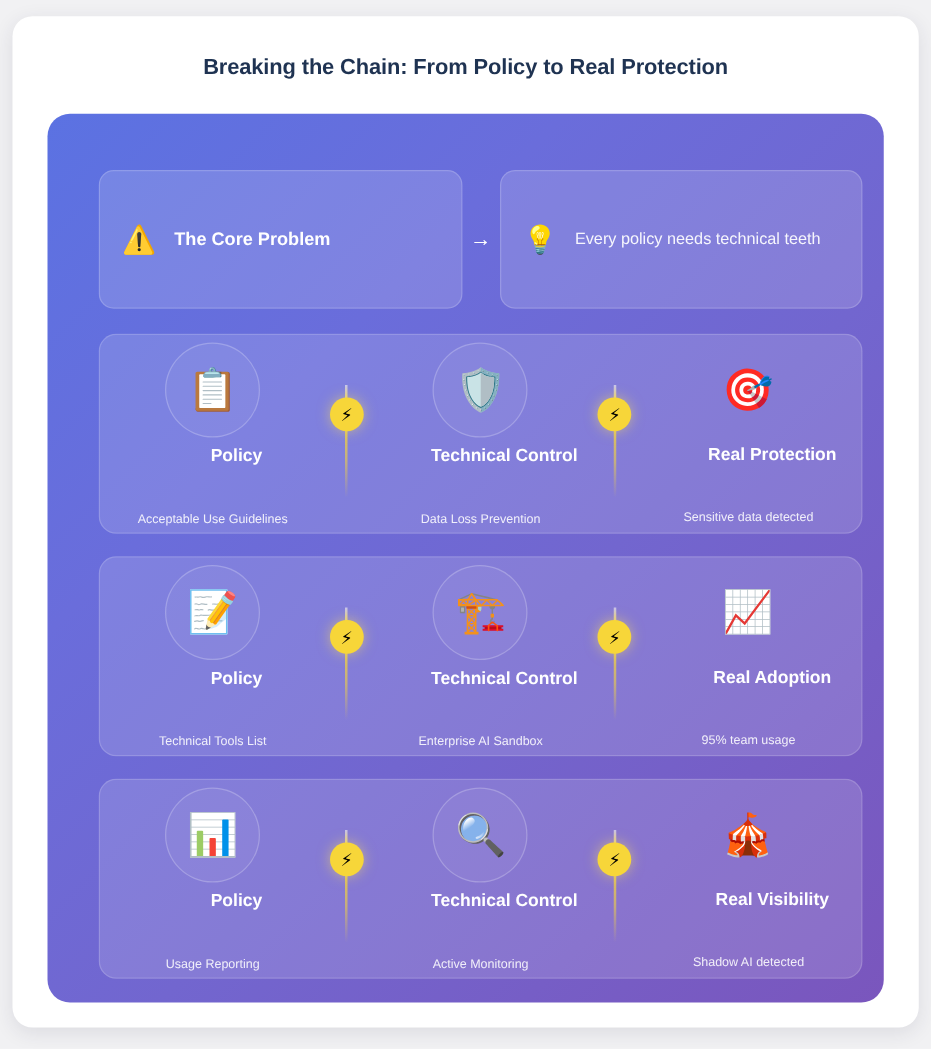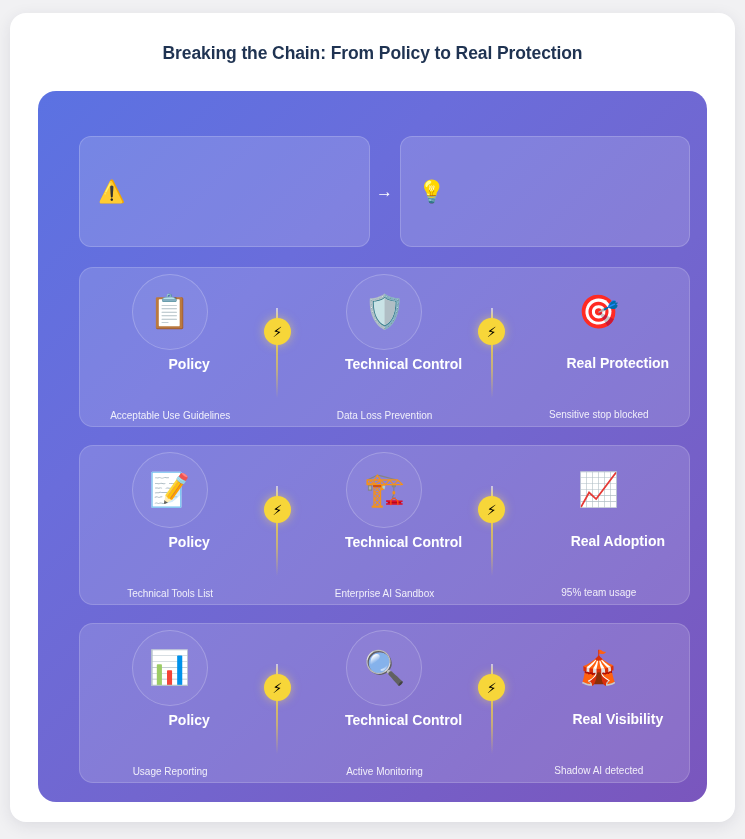--- a/index.html
+++ b/index.html
@@ -229,28 +229,30 @@
 
     <div class="page-title">Breaking the Chain: From Policy to Real Protection</div>
 
     <div class="gradient-panel">
 
       <div class="top-row">
 
         <div class="summary-card">
           <span class="summary-emoji">⚠️</span>
           <span class="summary-text">
+            <span class="summary-heading">The Core Problem</span>
           </span>
         </div>
 
         <div class="arrow-gap">→</div>
 
         <div class="summary-card">
           <span class="summary-emoji">💡</span>
           <span class="summary-text">
+            <span class="summary-body">Every policy needs technical teeth</span>
           </span>
         </div>
 
       </div>
 
       <div class="chain-rows">
 
         <div class="chain-row">
           <div class="chain-node">
             <span class="node-icon-wrap ringed">
@@ -272,21 +274,21 @@
           </div>
           <div class="connector">
             <span class="bolt-stem"></span>
             <span class="bolt-badge">⚡</span>
           </div>
           <div class="chain-node">
             <span class="node-icon-wrap">
               <span class="node-emoji">🎯</span>
             </span>
             <span class="node-title">Real Protection</span>
-            <span class="node-sub">Sensitive stop blocked</span>
+            <span class="node-sub">Sensitive data detected</span>
           </div>
         </div>
 
         <div class="chain-row">
           <div class="chain-node">
             <span class="node-icon-wrap ringed">
               <span class="node-emoji">📝</span>
             </span>
             <span class="node-title">Policy</span>
             <span class="node-sub">Technical Tools List</span>

